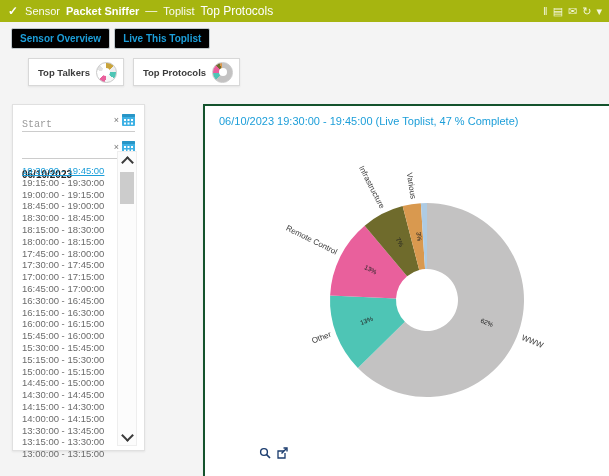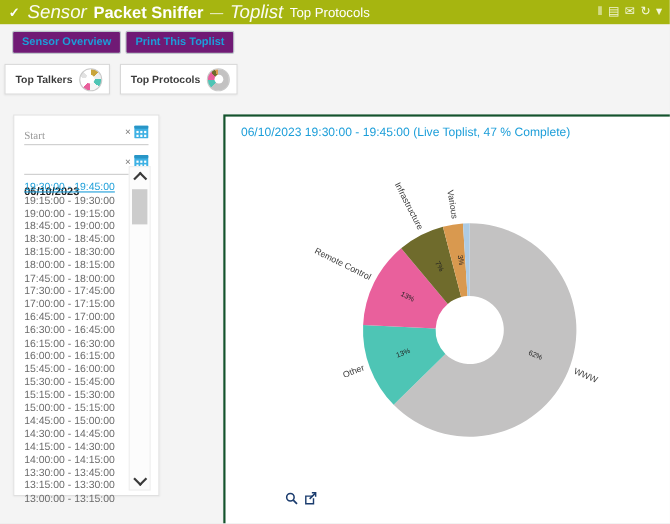--- a/index.html
+++ b/index.html
@@ -3,54 +3,54 @@
 <meta charset="utf-8">
 <style>
   html,body{margin:0;padding:0;background:#e9e9e9;}
   .page{position:relative;width:609px;height:476px;background:#f4f4f4;overflow:hidden;
         font-family:"Liberation Sans",sans-serif;}
 
   
   .hdr{position:absolute;left:0;top:0;width:609px;height:22px;background:#a6b510;
        color:#fff;display:flex;align-items:center;padding-left:8px;box-sizing:border-box;}
   .hdr .chk{font-weight:bold;font-size:12px;margin-right:7px;}
-  .hdr .lbl{font-style:italic;font-size:17px;opacity:.95;margin-right:6px;}
-  .hdr .strong{font-weight:bold;font-size:15px;margin-right:6px;}
+  .hdr .lbl{font-size:11px;opacity:.95;margin-right:6px;}
+  .hdr .strong{font-weight:bold;font-size:11px;margin-right:6px;}
   .hdr .dash{opacity:.85;margin-right:6px;font-size:12px;}
   .hdr .plain{font-size:12px;}
   .hdr-icons{position:absolute;right:7px;top:0;height:22px;display:flex;align-items:center;gap:5px;}
   .hicon{color:#f3f7da;font-size:11px;line-height:22px;cursor:pointer;}
 
   
   .toolbar{position:absolute;left:11px;top:28px;display:flex;gap:4px;}
-  .btn{background:#701a75;border:1px solid #bfc8cc;border-radius:2px;color:#1c9ed9;
+  .btn{background:#000000;border:1px solid #bfc8cc;border-radius:2px;color:#1c9ed9;
        font-weight:bold;font-size:10px;padding:4px 8px;cursor:pointer;font-family:"Liberation Sans",sans-serif;}
 
   
-  .tabs{position:absolute;left:4px;top:58px;display:flex;gap:9px;}
+  .tabs{position:absolute;left:28px;top:58px;display:flex;gap:9px;}
   .tab-card{background:#fff;border:1px solid #d8d8d8;box-shadow:0 1px 2px rgba(0,0,0,.07);
             height:26px;display:flex;align-items:center;padding:0 6px 0 9px;cursor:pointer;}
   .tab-label{font-size:9.5px;font-weight:bold;color:#3c3c3c;margin-right:6px;white-space:nowrap;}
   .tab-icon{width:21px;height:21px;border-radius:50%;position:relative;border:1px solid #c9c9c9;box-sizing:border-box;}
   .tab-icon::after{content:"";position:absolute;left:50%;top:50%;width:8px;height:8px;margin:-4px 0 0 -4px;
                    background:#fff;border-radius:50%;}
   .idx-0 .tab-icon{background:conic-gradient(#c9a43b 0 13%,#eeeeee 13% 24%,#4ec5b5 24% 36%,
                    #f6f6f6 36% 52%,#e9609c 52% 63%,#ffffff 63% 79%,#e2e2e2 79% 88%,#ffffff 88% 100%);}
   .idx-1 .tab-icon{background:conic-gradient(#ffffff 0 62%,#f1f1f1 62% 75%,#4ec5b5 75% 83%,
                    #e9609c 83% 89%,#c9a43b 89% 95%,#ffffff 95% 100%);}
   .idx-1 .tab-icon::after{width:12px;height:12px;margin:-6px 0 0 -6px;}
   .idx-2 .tab-icon{background:conic-gradient(#c3c2c2 0 62%,#4ec5b5 62% 75%,#e9609c 75% 88%,
                    #6f6b2c 88% 95%,#d9994f 95% 99%,#c3c2c2 99% 100%);}
 
   
   .filter-panel{position:absolute;left:12px;top:104px;width:133px;height:347px;background:#fff;
                 border:1px solid #e0e0e0;box-shadow:0 1px 2px rgba(0,0,0,.07);box-sizing:border-box;}
   .inp-row{position:relative;margin:8px 9px 0 9px;border-bottom:1px solid #ccc;height:18px;}
   .inp-row input{border:none;outline:none;width:80px;font-size:10px;color:#555;
-                 font-family:Liberation Serif, serif;background:transparent;padding:2px 0;}
+                 font-family:Liberation Mono, monospace;background:transparent;padding:2px 0;}
   .inp-row input::placeholder{color:#9a9a9a;}
   .inp-icons{position:absolute;right:0;top:1px;display:flex;align-items:center;gap:3px;}
   .clear-x{font-size:9px;color:#777;cursor:pointer;line-height:12px;}
   .cal{cursor:pointer;display:block;}
   .date-hdr{margin:10px 0 4px 9px;font-size:10px;font-weight:bold;color:#222;}
   .time-list{position:absolute;left:9px;top:60px;width:95px;}
   .time-link{display:block;font-size:9.5px;color:#6b6b6b;line-height:11.8px;height:11.8px;
              text-decoration:none;cursor:pointer;white-space:nowrap;}
   .time-link.selected{color:#1c9ed9;text-decoration:underline;}
 
@@ -90,21 +90,21 @@
         <span class="hicon idx-1">▤</span>
         <span class="hicon idx-2">✉</span>
         <span class="hicon idx-3">↻</span>
         <span class="hicon idx-4">▾</span>
       </div>
   </div>
 
   <div class="toolbar">
 
   <button class="btn idx-0">Sensor Overview</button>
-      <button class="btn idx-1">Print This Toplist</button>
+      <button class="btn idx-1">Live This Toplist</button>
     </div>
 
   <div class="tabs">
 
   <div class="tab-card idx-0">
         <span class="tab-label">Top Talkers</span>
         <span class="tab-icon"></span>
       </div>
       <div class="tab-card idx-2">
         <span class="tab-label">Top Protocols</span>

